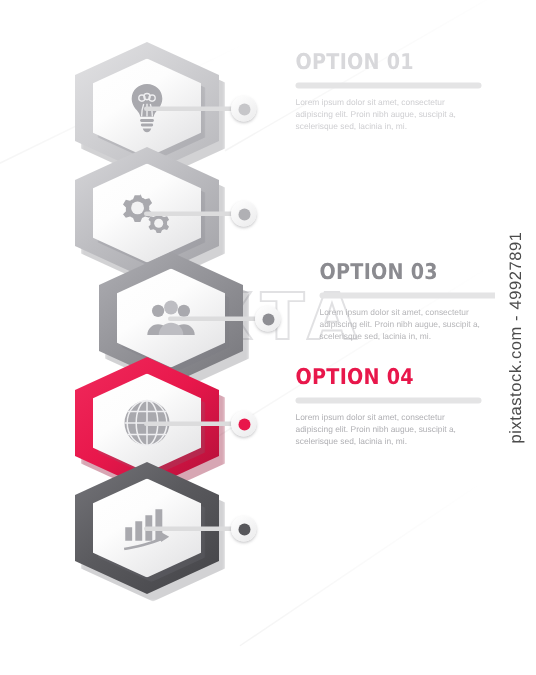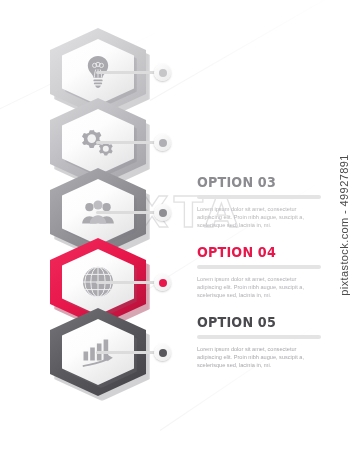--- a/index.html
+++ b/index.html
@@ -246,20 +246,25 @@
             <circle cx="15" cy="9.4" r="2.1"></circle>
             <circle cx="18.4" cy="10.4" r="2.1"></circle>
           </g>
         </svg>
       </div>
     </div>
     <div class="connector-line"></div>
     <div class="node">
       <i style="background:#C6C6C9;"></i>
     </div>
+    <div class="text-block">
+      <div class="opt-title" style="color:#D8D8DB;">OPTION 01</div>
+      <div class="rule"></div>
+      <div class="opt-body">Lorem ipsum dolor sit amet, consectetur adipiscing elit. Proin nibh augue, suscipit a, scelerisque sed, lacinia in, mi.</div>
+    </div>
   </div>
 
   <div class="row" data-tone="2" style="top:96px;">
     <div class="hex-wrap">
       <div class="hex hex-shadow"></div>
       <div class="hex hex-outer" style="background: linear-gradient(140deg,#D6D6D9 0%,#BDBDC1 45%,#A2A2A7 100%);"></div>
       <div class="hex hex-inner-shadow"></div>
       <div class="hex hex-inner"></div>
       <div class="hex-icon">
         <svg width="36" height="32" viewBox="0 0 36 32">
@@ -271,21 +276,21 @@
           </g>
         </svg>
       </div>
     </div>
     <div class="connector-line"></div>
     <div class="node">
       <i style="background:#B0B0B4;"></i>
     </div>
   </div>
 
-  <div class="row" data-tone="3" style="top:166px;">
+  <div class="row" data-tone="3" style="top:166px;margin-left:16px;">
     <div class="hex-wrap">
       <div class="hex hex-shadow"></div>
       <div class="hex hex-outer" style="background: linear-gradient(140deg,#AEAEB3 0%,#949499 45%,#76767B 100%);"></div>
       <div class="hex hex-inner-shadow"></div>
       <div class="hex hex-inner"></div>
       <div class="hex-icon">
         <svg width="36" height="30" viewBox="0 0 36 30">
           <g fill="#A9A9AE">
             <circle cx="9.4" cy="10.2" r="4.1"></circle>
             <path d="M2.2 26.4c0-4 3.2-7.2 7.2-7.2s7.2 3.2 7.2 7.2H2.2z"></path>
@@ -359,24 +364,19 @@
             <path d="M2.6 28.2c7.8-1.5 17.2-3.4 25.6-7.4l.8 1.7C20.4 26.6 10.7 28.4 2.9 29.9l-.3-1.7z"></path>
             <path d="M27.2 17.6l5.6 3.2-5.4 3.5-.2-6.7z"></path>
           </g>
         </svg>
       </div>
     </div>
     <div class="connector-line"></div>
     <div class="node">
       <i style="background:#58585C;"></i>
     </div>
-    <div class="text-block">
-      <div class="opt-title" style="color:#4A4A4E;">OPTION 05</div>
-      <div class="rule"></div>
-      <div class="opt-body">Lorem ipsum dolor sit amet, consectetur adipiscing elit. Proin nibh augue, suscipit a, scelerisque sed, lacinia in, mi.</div>
-    </div>
   </div>
 
   <div id="side-watermark">
     <span>pixtastock.com - 49927891</span>
   </div>
 
 </div>
 
 </body></html>

